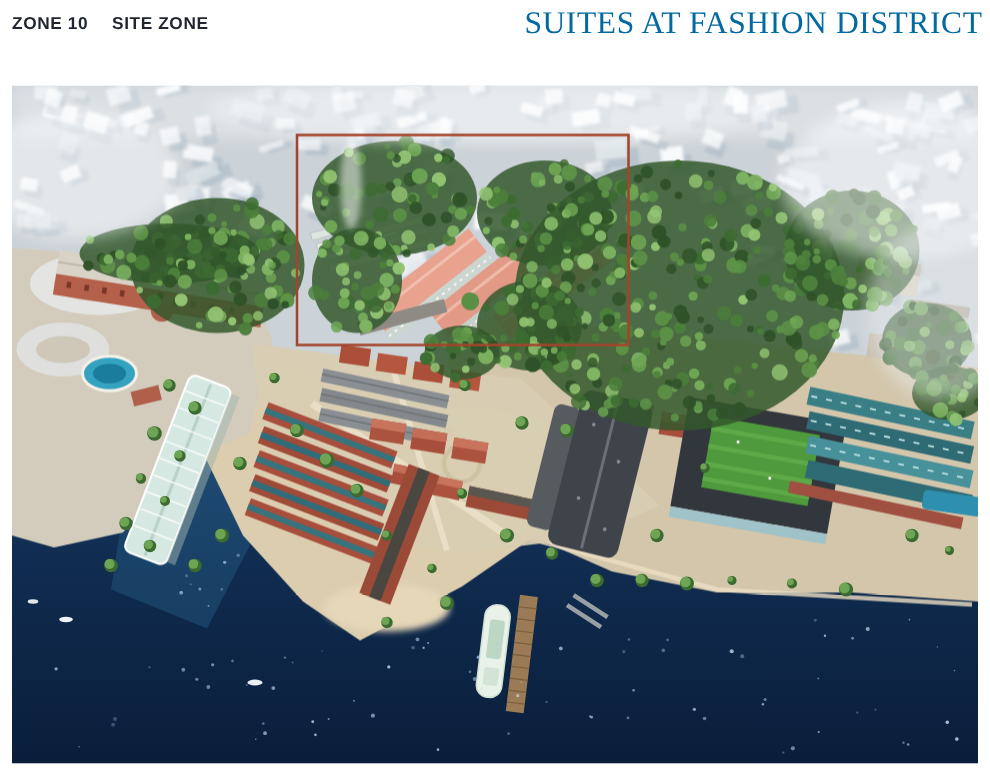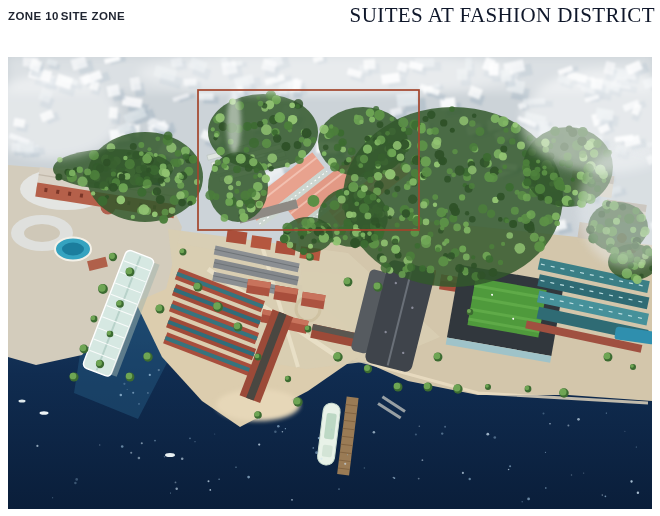--- a/index.html
+++ b/index.html
@@ -1,22 +1,22 @@
 <!DOCTYPE html>
 <html><head>
 <meta charset="utf-8">
 <style>
   html,body{margin:0;padding:0;background:#ffffff;}
   .page{position:relative;width:660px;height:516px;background:#ffffff;overflow:hidden;
         font-family:"Liberation Sans",sans-serif;}
   header{position:absolute;left:8px;right:5px;top:0;height:57px;}
-  .zone{position:absolute;left:0;top:10px;display:flex;gap:2px;
+  .zone{position:absolute;left:0;top:10px;display:flex;gap:16px;
         font-size:11.5px;font-weight:bold;letter-spacing:.4px;color:#1f2430;}
   .title{position:absolute;right:0;top:3px;margin:0;font-family:"Liberation Serif",serif;
-         font-weight:normal;font-size:21px;letter-spacing:.4px;color:#0f172a;}
+         font-weight:normal;font-size:21px;letter-spacing:.4px;color:#0369a1;}
   figure.render{position:absolute;left:8px;top:57px;width:644px;height:452px;margin:0;}
   figure.render svg{display:block;width:644px;height:452px;}
 </style>
 </head>
 <body>
 
 <div class="page">
   <header>
     <div class="zone">
       <span>ZONE 10</span>

